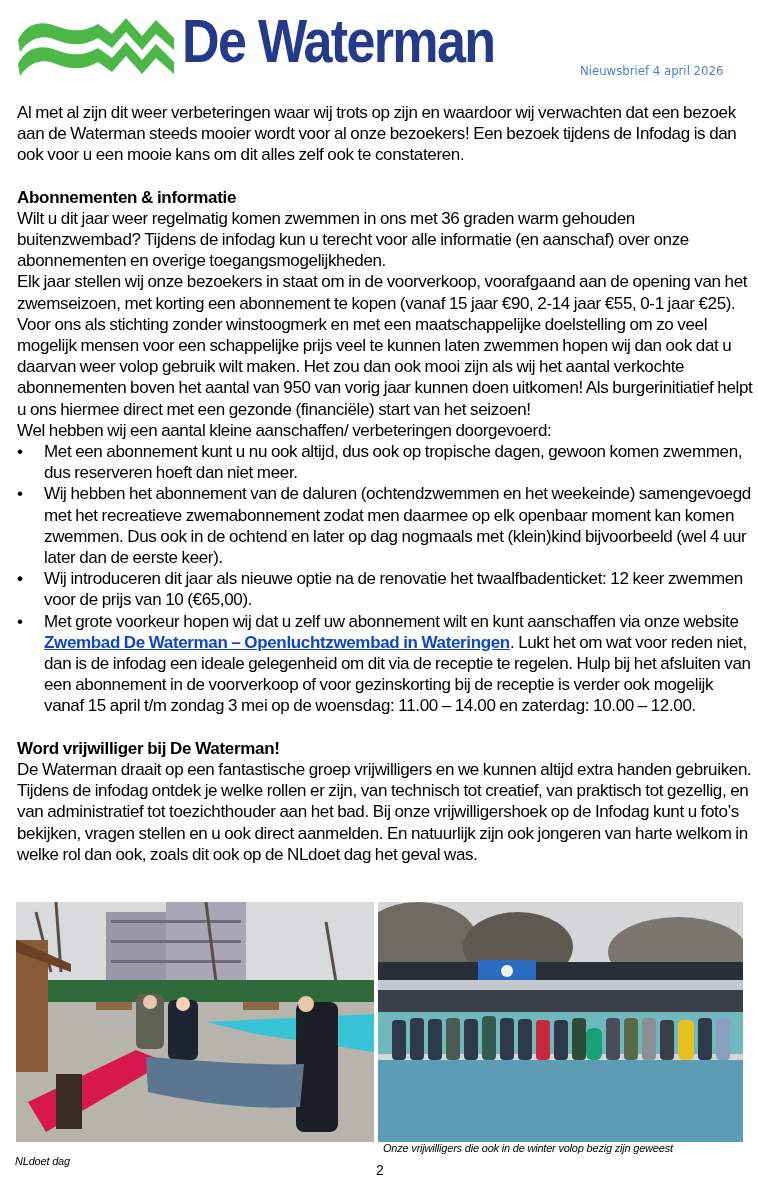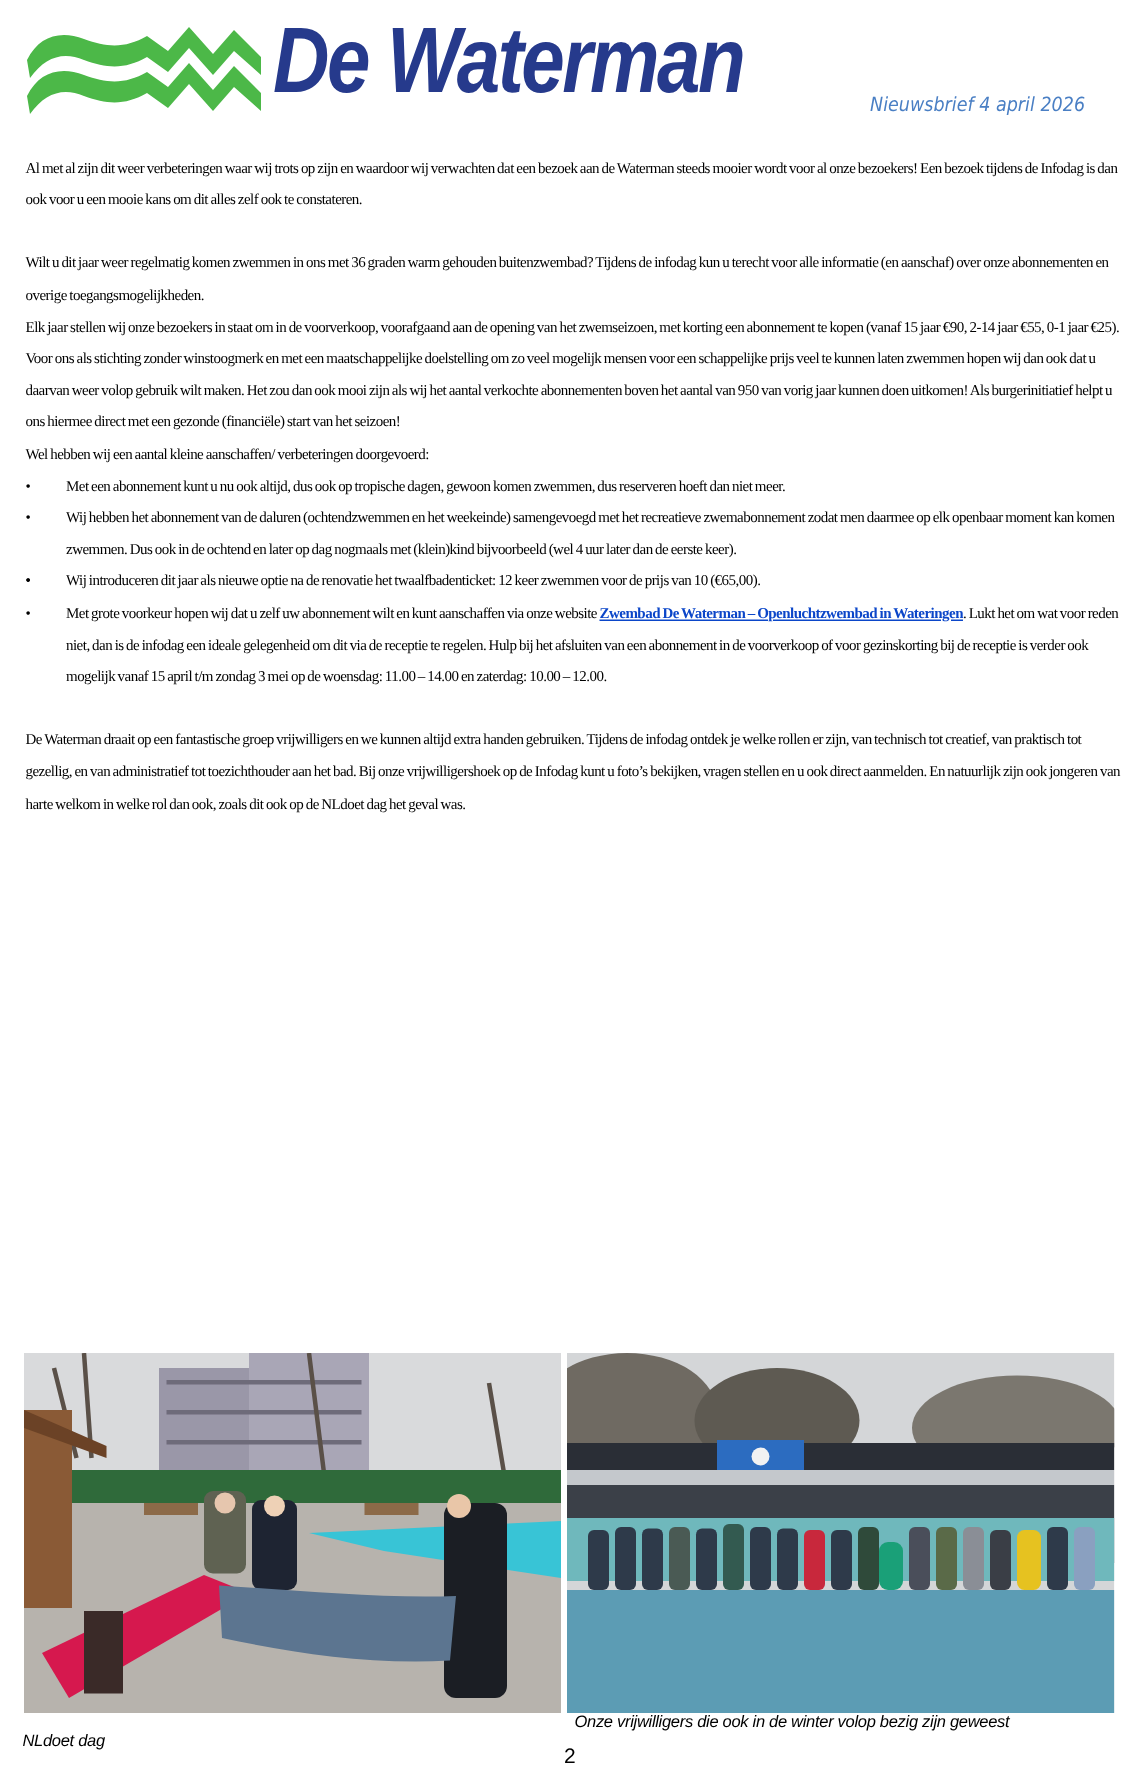--- a/index.html
+++ b/index.html
@@ -1,26 +1,26 @@
 <!DOCTYPE html>
 <html><head>
   <meta charset="utf-8">
   <style>
     html, body { margin: 0; padding: 0; background: #ffffff; }
     body { width: 758px; height: 1193px; position: relative; overflow: hidden;
            font-family: "Liberation Sans", sans-serif; color: #000; }
-    .header { position: absolute; left: 0; top: 0; width: 758px; height: 90px; font-style: italic; }
+    .header { position: absolute; left: 0; top: 0; width: 758px; height: 90px; }
     .logo-mark { position: absolute; left: 14px; top: 14px; width: 166px; height: 62px; }
     .logo-text { position: absolute; left: 182px; top: 5px; font-family: "Liberation Sans", sans-serif;
                  font-weight: bold; font-size: 62px; line-height: 72px; color: #263a8c;
                  letter-spacing: -2px; transform: scaleX(0.84); transform-origin: left center; white-space: nowrap; }
     .newsletter-date { position: absolute; left: 580px; top: 63px; font-size: 13px; color: #4a7fc4;
                        font-family: "DejaVu Sans", sans-serif; transform: scaleX(0.9); transform-origin: left; white-space: nowrap; }
     .content { position: absolute; left: 17px; top: 102px; width: 736px;
-               font-family: Liberation Serif, serif; font-size: 10px; line-height: 21.2px; }
+               font-family: Liberation Sans, sans-serif; font-size: 17px; line-height: 21.2px; }
     .content p { margin: 0; }
     .tight { letter-spacing: -0.35px; word-spacing: -0.5px; }
     .gap { height: 21px; }
     .heading { font-weight: bold; letter-spacing: -0.3px; }
     ul.bullets { list-style: none; margin: 0; padding: 0; }
     ul.bullets li { position: relative; padding-left: 27px; }
     ul.bullets li .bullet { position: absolute; left: 0; top: 0; }
     a.link { color: #0b46c9; font-weight: bold; text-decoration: underline; }
     .photos { position: absolute; left: 16px; top: 902px; width: 726px; height: 240px; }
     .photo { position: absolute; top: 0; height: 240px; overflow: hidden; }
@@ -44,20 +44,21 @@
     </svg>
   </div>
   <div class="logo-text">De Waterman</div>
   <div class="newsletter-date">Nieuwsbrief 4 april 2026</div>
 </div>
 
 <div class="content tight">
   <p>Al met al zijn dit weer verbeteringen waar wij trots op zijn en waardoor wij verwachten dat een bezoek aan de Waterman steeds mooier wordt voor al onze bezoekers! Een bezoek tijdens de Infodag is dan ook voor u een mooie kans om dit alles zelf ook te constateren.</p>
   <div class="gap"></div>
 
+  <p class="heading">Abonnementen &amp; informatie</p>
   <p>Wilt u dit jaar weer regelmatig komen zwemmen in ons met 36 graden warm gehouden buitenzwembad? Tijdens de infodag kun u terecht voor alle informatie (en aanschaf) over onze abonnementen en overige toegangsmogelijkheden.</p>
   <p>Elk jaar stellen wij onze bezoekers in staat om in de voorverkoop, voorafgaand aan de opening van het zwemseizoen, met korting een abonnement te kopen (vanaf 15 jaar €90, 2-14 jaar €55, 0-1 jaar €25). Voor ons als stichting zonder winstoogmerk en met een maatschappelijke doelstelling om zo veel mogelijk mensen voor een schappelijke prijs veel te kunnen laten zwemmen hopen wij dan ook dat u daarvan weer volop gebruik wilt maken. Het zou dan ook mooi zijn als wij het aantal verkochte abonnementen boven het aantal van 950 van vorig jaar kunnen doen uitkomen! Als burgerinitiatief helpt u ons hiermee direct met een gezonde (financiële) start van het seizoen!</p>
   <p>Wel hebben wij een aantal kleine aanschaffen/ verbeteringen doorgevoerd:</p>
 
   <ul class="bullets">
     <li>
       <span class="bullet">•</span>
       <span>Met een abonnement kunt u nu ook altijd, dus ook op tropische dagen, gewoon komen zwemmen, dus reserveren hoeft dan niet meer.</span>
     </li>
     <li>
@@ -71,20 +72,21 @@
       <span class="bullet">•</span>
       <span>Wij introduceren dit jaar als nieuwe optie na de renovatie het twaalfbadenticket: 12 keer zwemmen voor de prijs van 10 (€65,00).</span>
     </li>
     <li>
       <span class="bullet">•</span>
       <span>Met grote voorkeur hopen wij dat u zelf uw abonnement wilt en kunt aanschaffen via onze website </span><a class="link" href="#">Zwembad De Waterman – Openluchtzwembad in Wateringen</a><span>. Lukt het om wat voor reden niet, dan is de infodag een ideale gelegenheid om dit via de receptie te regelen. Hulp bij het afsluiten van een abonnement in de voorverkoop of voor gezinskorting bij de receptie is verder ook mogelijk vanaf 15 april t/m zondag 3 mei op de woensdag:  11.00 – 14.00 en zaterdag: 10.00 – 12.00.</span>
     </li>
   </ul>
   <div class="gap"></div>
 
+  <p class="heading">Word vrijwilliger bij De Waterman!</p>
   <p>De Waterman draait op een fantastische groep vrijwilligers  en we kunnen altijd extra handen gebruiken. Tijdens de infodag ontdek je welke rollen er zijn, van technisch tot creatief, van praktisch tot gezellig, en van administratief tot toezichthouder aan het bad. Bij onze vrijwilligershoek op de Infodag kunt u foto’s bekijken, vragen stellen en u ook direct aanmelden. En natuurlijk zijn ook jongeren van harte welkom in welke rol dan ook, zoals dit ook op de NLdoet dag het geval was.</p>
 </div>
 
 <div class="photos">
   <div class="photo photo-left">
     <svg width="358" height="240" viewBox="0 0 358 240" preserveAspectRatio="none">
       <rect x="0" y="0" width="358" height="240" fill="#d9dadc"></rect>
       <rect x="90" y="10" width="140" height="70" fill="#9a97a8"></rect>
       <rect x="150" y="0" width="80" height="80" fill="#a9a6b6"></rect>
       <rect x="95" y="18" width="130" height="3" fill="#6e6b7a"></rect>

